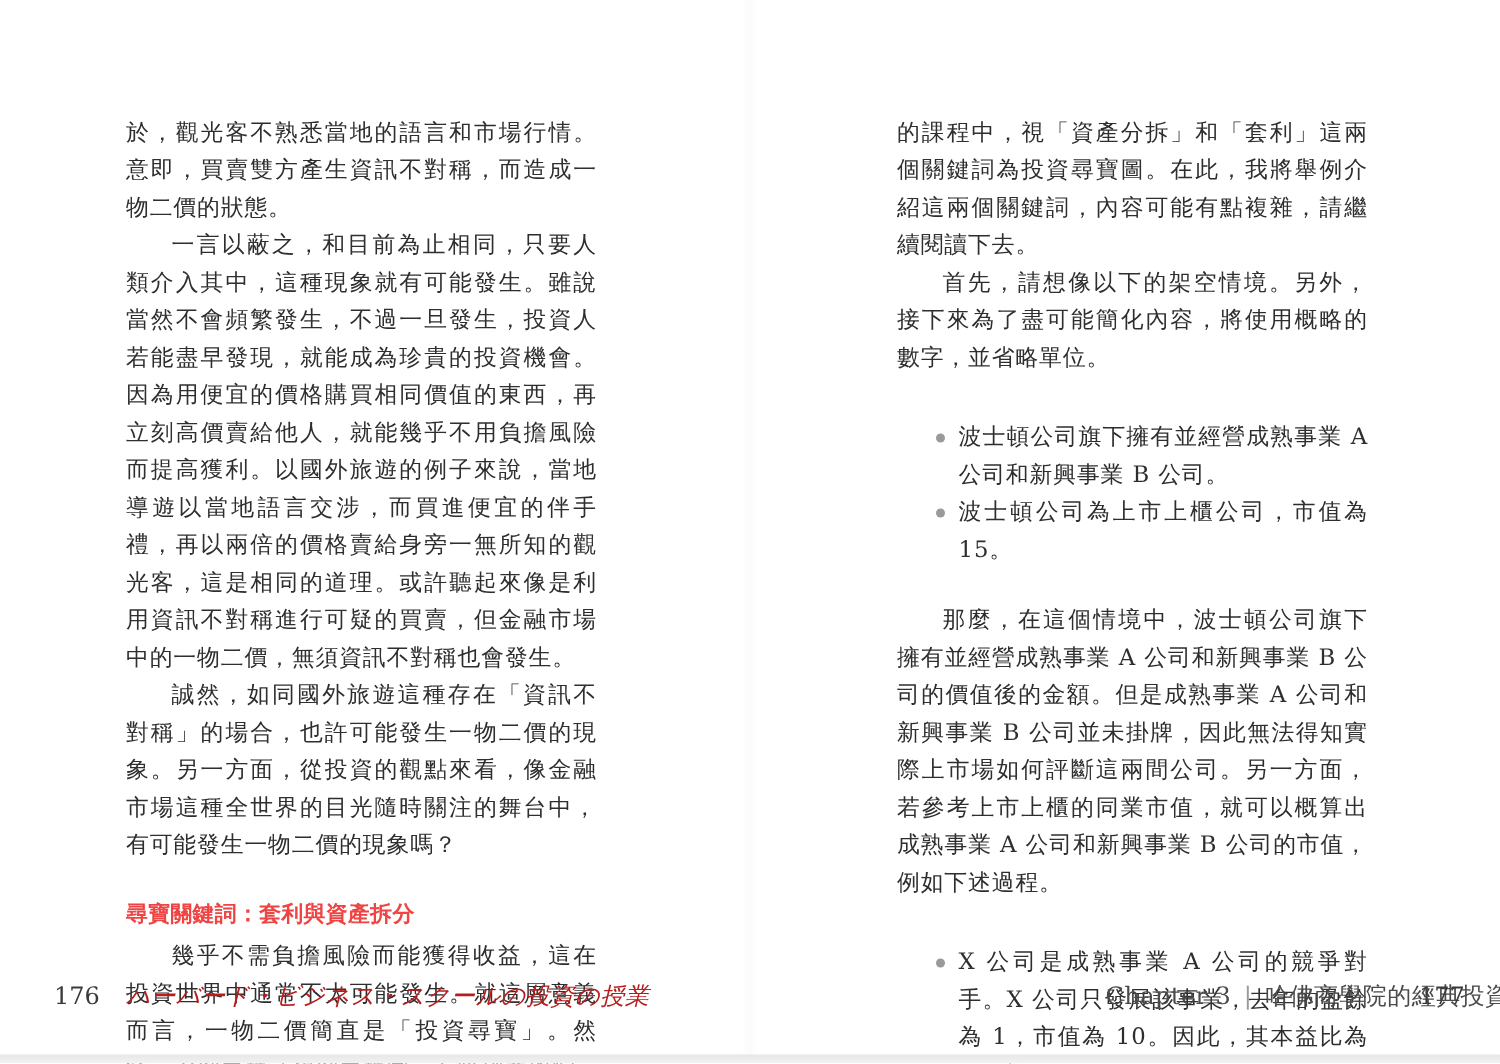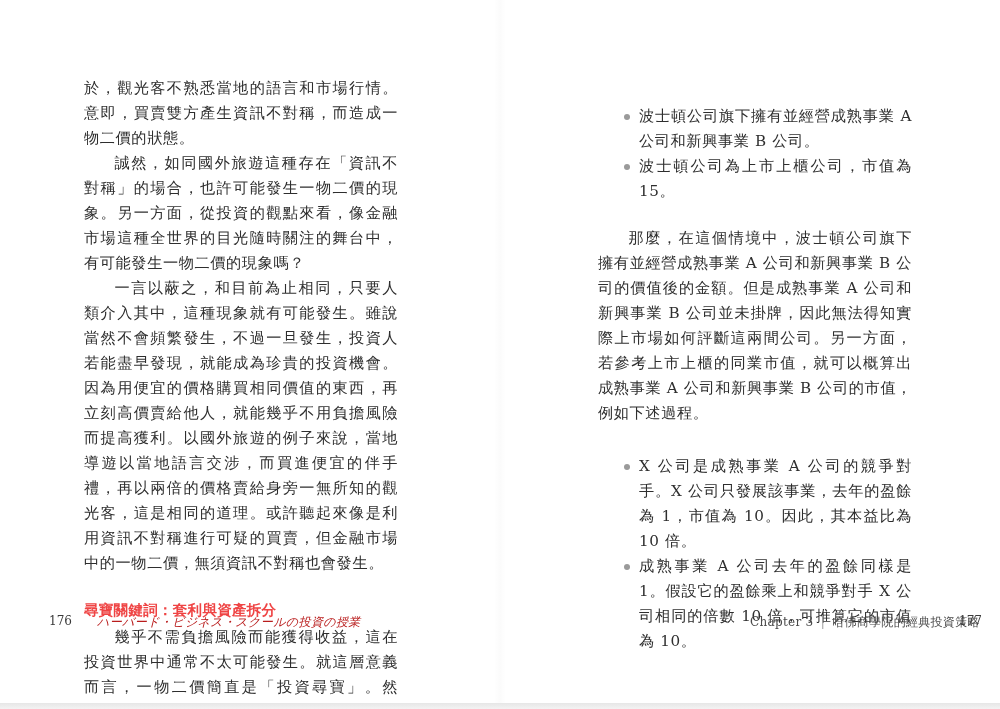--- a/index.html
+++ b/index.html
@@ -54,57 +54,58 @@
       position: relative;
       padding-left: 15px;
       text-align: justify;
     }
     .bullet-dot {
       position: absolute; left: 0; top: 10px;
       width: 6px; height: 6px; border-radius: 50%;
       background: #9a9a9a;
     }
     .footer {
-      position: absolute; top: 614px;
-      font-size: 12px; color: #3a3a3a;
+      position: absolute; top: 654px;
+      font-size: 16px; color: #3a3a3a;
       white-space: nowrap;
-      margin-left: 13px;
     }
     .folio-left { left: 36px; }
     .running-left {
       left: 84px;
       font-style: italic;
       letter-spacing: 0.4px;
       color: #b91c1c;
     }
     .running-right { left: 737px; letter-spacing: 0.3px; color: #4a4a4a; }
     .running-right .sep { color: #9a9a9a; padding: 0 3px; }
   </style>
 </head>
 <body>
 
 <div class="spread">
 
   <div class="page page-left">
     <div class="body-text">
       <p class="para">於，觀光客不熟悉當地的語言和市場行情。意即，買賣雙方產生資訊不對稱，而造成一物二價的狀態。</p>
+      <p class="para indent">一言以蔽之，和目前為止相同，只要人類介入其中，這種現象就有可能發生。雖說當然不會頻繁發生，不過一旦發生，投資人若能盡早發現，就能成為珍貴的投資機會。因為用便宜的價格購買相同價值的東西，再立刻高價賣給他人，就能幾乎不用負擔風險而提高獲利。以國外旅遊的例子來說，當地導遊以當地語言交涉，而買進便宜的伴手禮，再以兩倍的價格賣給身旁一無所知的觀光客，這是相同的道理。或許聽起來像是利用資訊不對稱進行可疑的買賣，但金融市場中的一物二價，無須資訊不對稱也會發生。</p>
       <p class="para indent">誠然，如同國外旅遊這種存在「資訊不對稱」的場合，也許可能發生一物二價的現象。另一方面，從投資的觀點來看，像金融市場這種全世界的目光隨時關注的舞台中，有可能發生一物二價的現象嗎？</p>
-      <p class="para indent">一言以蔽之，和目前為止相同，只要人類介入其中，這種現象就有可能發生。雖說當然不會頻繁發生，不過一旦發生，投資人若能盡早發現，就能成為珍貴的投資機會。因為用便宜的價格購買相同價值的東西，再立刻高價賣給他人，就能幾乎不用負擔風險而提高獲利。以國外旅遊的例子來說，當地導遊以當地語言交涉，而買進便宜的伴手禮，再以兩倍的價格賣給身旁一無所知的觀光客，這是相同的道理。或許聽起來像是利用資訊不對稱進行可疑的買賣，但金融市場中的一物二價，無須資訊不對稱也會發生。</p>
       <h2 class="heading">尋寶關鍵詞：套利與資產拆分</h2>
       <p class="para indent">幾乎不需負擔風險而能獲得收益，這在投資世界中通常不太可能發生。就這層意義而言，一物二價簡直是「投資尋寶」。然後，說到尋寶就想到尋寶圖。在哈佛商學院</p>
     </div>
 
     <div class="footer folio-left">176</div>
     <div class="footer running-left">ハーバード・ビジネス・スクールの投資の授業</div>
   </div>
 
   <div class="gutter"></div>
 
   <div class="page page-right">
     <div class="body-text">
+      <p class="para">的課程中，視「資產分拆」和「套利」這兩個關鍵詞為投資尋寶圖。在此，我將舉例介紹這兩個關鍵詞，內容可能有點複雜，請繼續閱讀下去。</p>
+      <p class="para indent">首先，請想像以下的架空情境。另外，接下來為了盡可能簡化內容，將使用概略的數字，並省略單位。</p>
 
       <ul class="bullets">
         <li>
           <span class="bullet-dot"></span>
           <span>波士頓公司旗下擁有並經營成熟事業 A 公司和新興事業 B 公司。</span>
         </li>
         <li>
           <span class="bullet-dot"></span>
           <span>波士頓公司為上市上櫃公司，市值為 15。</span>
         </li>

